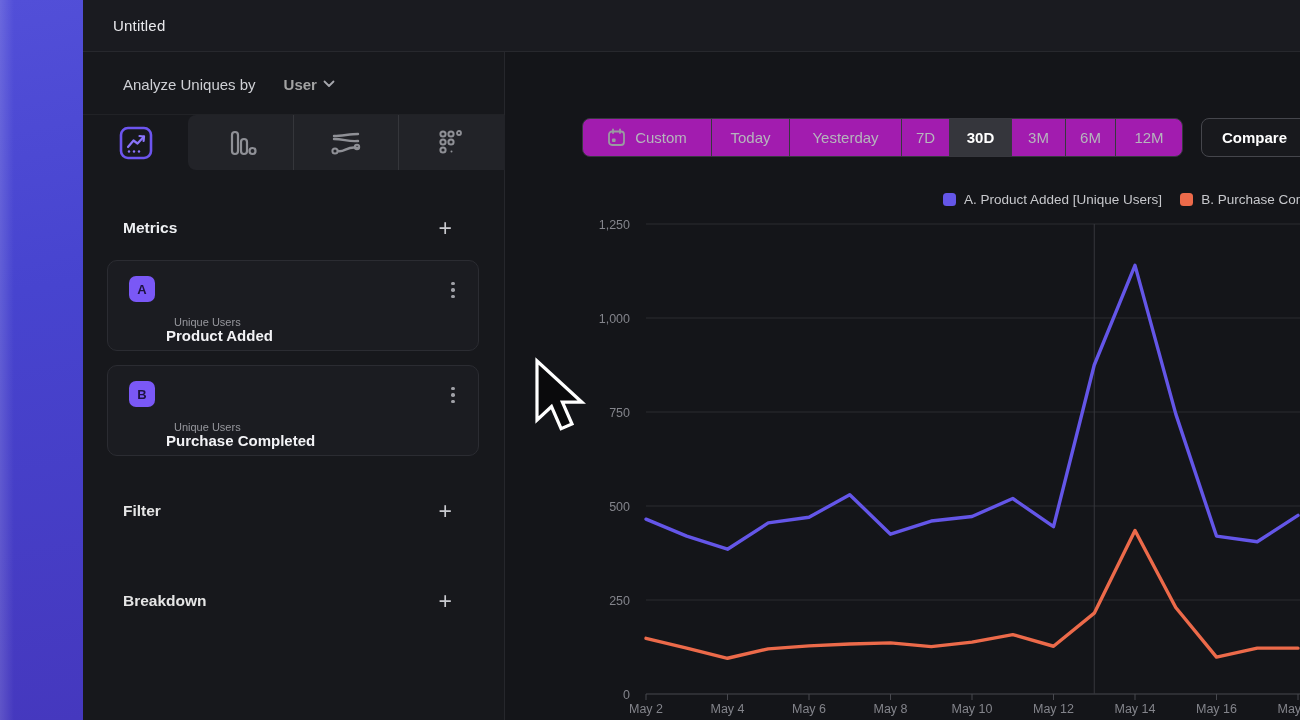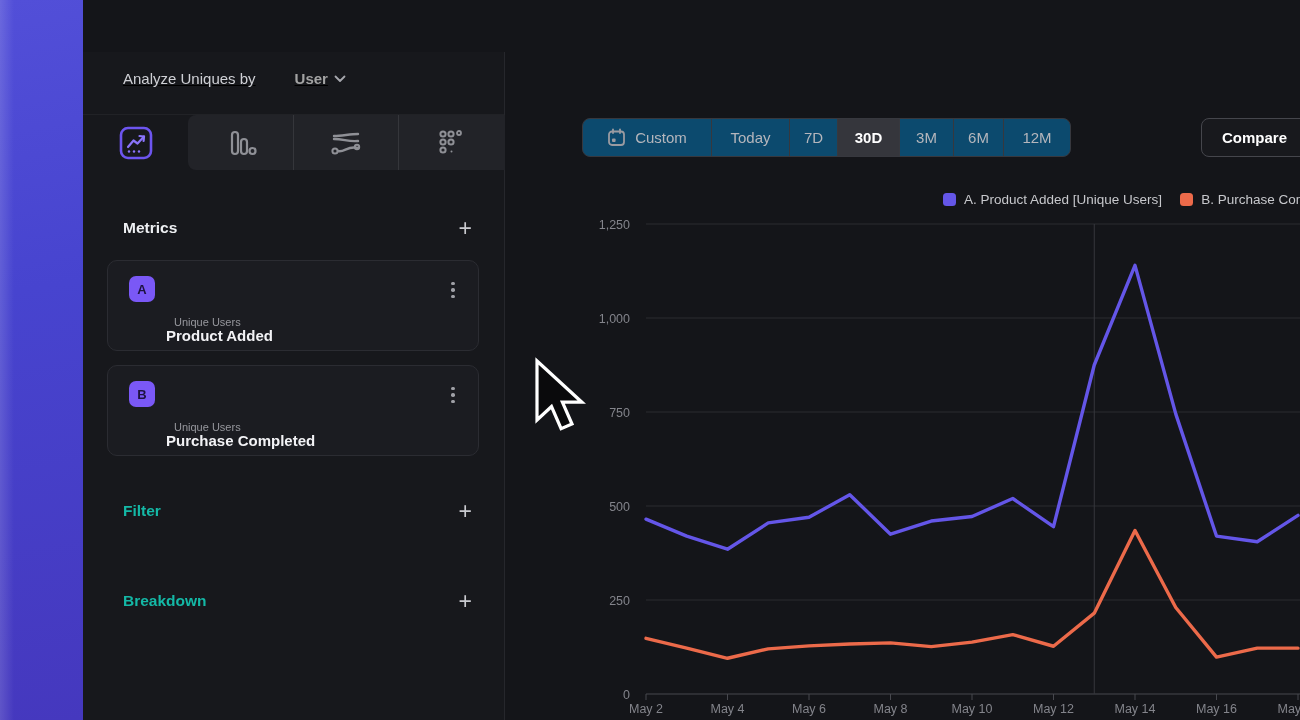--- a/index.html
+++ b/index.html
@@ -11,55 +11,55 @@
     background:linear-gradient(90deg,rgba(255,255,255,.14),rgba(255,255,255,0)); }
   .app { position:absolute; left:83px; top:0; width:1217px; height:720px; background:#141519; }
   .topbar { position:absolute; left:0; top:0; width:100%; height:52px; background:#1a1b20;
     border-bottom:1px solid #27282d; display:flex; align-items:center; padding-left:30px; }
   .title { font-size:15px; font-weight:500; color:#e9e9ec; letter-spacing:.2px; }
 
   
   .sidebar { position:absolute; left:0; top:52px; width:422px; height:668px;
     background:#17181c; border-right:1px solid #26272c; }
   .analyze-row { position:absolute; left:40px; top:18px; height:28px; display:flex;
-    align-items:flex-start; gap:20px;text-decoration:underline; }
+    align-items:center; gap:9px; }
   .analyze-label { font-size:15px; font-weight:500; color:#cfd0d5; }
   .user-select { display:flex; align-items:center; gap:6px; background:none; border:none;
     cursor:pointer; }
   .user-select span { font-size:15px; font-weight:700; color:#a3a3a3;margin-left:19px; }
   .sb-divider { position:absolute; left:0; top:62px; width:100%; height:1px; background:#212226; }
   .tab-strip-bg { position:absolute; left:105px; top:63px; width:317px; height:55px;
     background:#222328; border-radius:8px 0 0 8px; }
   .tab-vdiv { position:absolute; top:63px; width:1px; height:55px; background:#35363b; }
   .tab { position:absolute; top:63px; width:105px; height:55px; display:flex;
     align-items:center; justify-content:center; cursor:pointer; }
-  .section-head { position:absolute; left:40px; right:32px; height:30px; display:flex;
+  .section-head { position:absolute; left:40px; right:52px; height:30px; display:flex;
     align-items:center; justify-content:space-between;gap:20px; }
   .section-head .lbl { font-size:15.5px; font-weight:700; color:#eef0f3; }
-  .section-head.dim .lbl { color:#14b8a6; }
+  .section-head.dim .lbl { color:#e5e5e5; }
   .plus-btn { background:none; border:none; color:#c9cacf; font-size:23px; font-weight:300;
     line-height:1; cursor:pointer; font-family:"Liberation Sans",sans-serif; }
   .metric-card { position:absolute; left:24px; width:372px; height:91px; background:#1b1c21;
     border:1px solid #2b2c32; border-radius:10px; cursor:pointer; }
   .badge { position:absolute; left:21px; top:15px; width:26px; height:26px; border-radius:7px;
     background:#7a58f6; color:#1d1240; font-size:13px; font-weight:700; display:flex;
     align-items:center; justify-content:center; }
   .metric-name { position:absolute; left:58px; top:18px; font-size:15px; font-weight:600;
     color:#f2f2f5;margin-top:48px; }
   .metric-sub { position:absolute; left:58px; top:55px; font-size:11px; color:#96979d;margin-left:8px; }
   .kebab { position:absolute; right:16px; top:18px; width:18px; height:22px; background:none;
     border:none; cursor:pointer; display:flex; flex-direction:column; align-items:center;
     justify-content:center; gap:3px; }
   .kebab i { width:3.5px; height:3.5px; border-radius:50%; background:#a0a1a7; display:block; }
 
   
   .main { position:absolute; left:423px; top:52px; width:794px; height:668px;
     background:#141519; overflow:hidden; }
   .segmented { position:absolute; left:76px; top:66px; height:39px; display:flex;
-    border:1px solid #37383e; border-radius:8px; background:#0c4a6e; overflow:hidden; }
+    border:1px solid #37383e; border-radius:8px; background:#a21caf; overflow:hidden; }
   .seg { height:100%; display:flex; align-items:center; justify-content:center; gap:9px;
     background:none; border:none; border-right:1px solid #37383e; color:#b5b6bc;
     font-size:15px; font-family:"Liberation Sans",sans-serif; cursor:pointer; }
   .seg:last-child { border-right:none; }
   .seg.selected { background:#35363c; color:#ffffff; font-weight:700; }
   .compare-btn { position:absolute; left:695px; top:66px; width:112px; height:39px;
     border:1px solid #45464c; border-radius:8px; background:rgba(255,255,255,0.02);
     color:#ffffff; font-size:15px; font-weight:600; text-align:left; padding-left:20px;
     font-family:"Liberation Sans",sans-serif; cursor:pointer; }
   .legend { position:absolute; left:437px; top:139px; height:16px; display:flex;
@@ -72,20 +72,23 @@
 
   .cursor { position:absolute; left:533px; top:357px; pointer-events:none; z-index:50; }
 </style>
 </head>
 <body>
 
 <div class="bg-strip"></div>
 
 <div class="app">
 
+  <header class="topbar">
+    <span class="title">Untitled</span>
+  </header>
 
   <aside class="sidebar">
 
     <div class="analyze-row">
       <span class="analyze-label">Analyze Uniques by</span>
       <button class="user-select">
         <span>User</span>
         <svg width="12" height="8" viewBox="0 0 12 8">
           <path d="M1.5 1.5 L6 6 L10.5 1.5" fill="none" stroke="#a6a7ad" stroke-width="1.8" stroke-linecap="round" stroke-linejoin="round"></path>
         </svg>
@@ -179,20 +182,21 @@
       <button class="seg" style="width:129px">
         <svg width="19" height="19" viewBox="0 0 19 19">
           <rect x="2" y="3.5" width="15" height="13.5" rx="3" fill="none" stroke="#9a9ba1" stroke-width="1.8"></rect>
           <line x1="6" y1="1.5" x2="6" y2="5" stroke="#9a9ba1" stroke-width="1.8" stroke-linecap="round"></line>
           <line x1="13" y1="1.5" x2="13" y2="5" stroke="#9a9ba1" stroke-width="1.8" stroke-linecap="round"></line>
           <rect x="5" y="10.5" width="3.6" height="3.6" rx="1" fill="#9a9ba1"></rect>
         </svg>
         <span>Custom</span>
       </button>
       <button class="seg" style="width:78px">Today</button>
+      <button class="seg" style="width:112px">Yesterday</button>
       <button class="seg" style="width:48px">7D</button>
       <button class="seg selected" style="width:62px">30D</button>
       <button class="seg" style="width:54px">3M</button>
       <button class="seg" style="width:50px">6M</button>
       <button class="seg" style="width:66px">12M</button>
     </div>
 
     <button class="compare-btn">Compare</button>
 
     <div class="legend">

